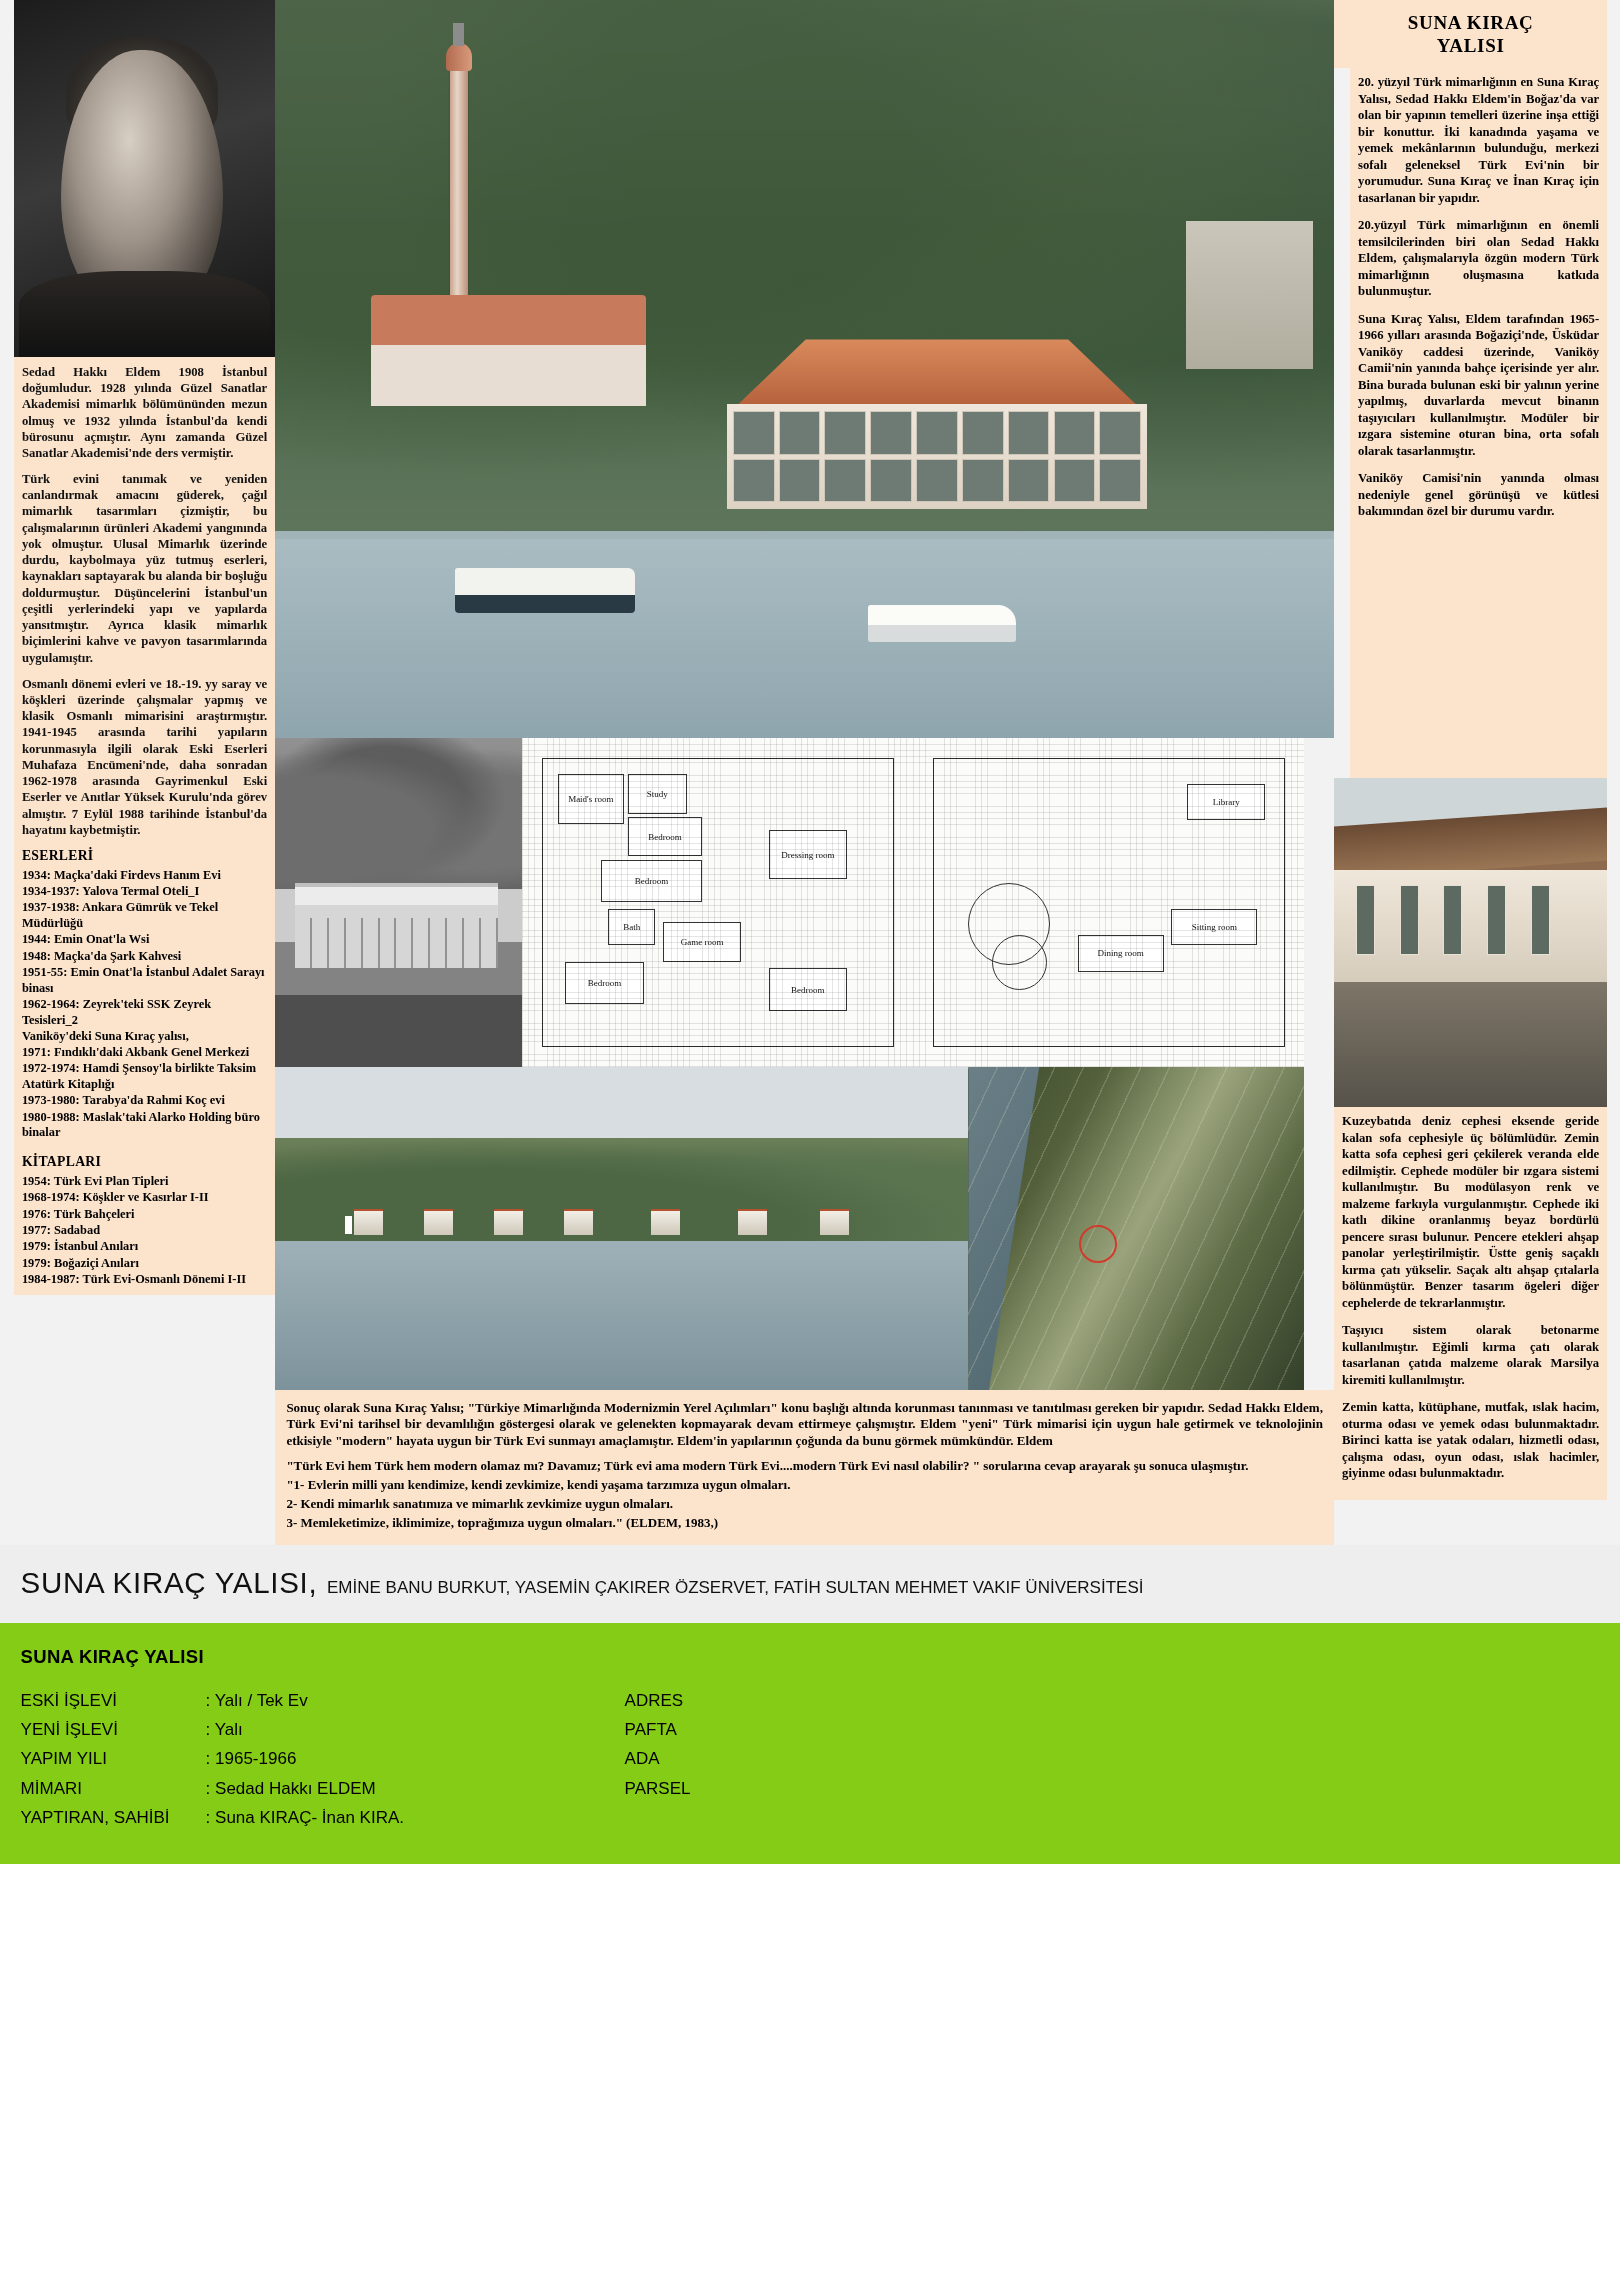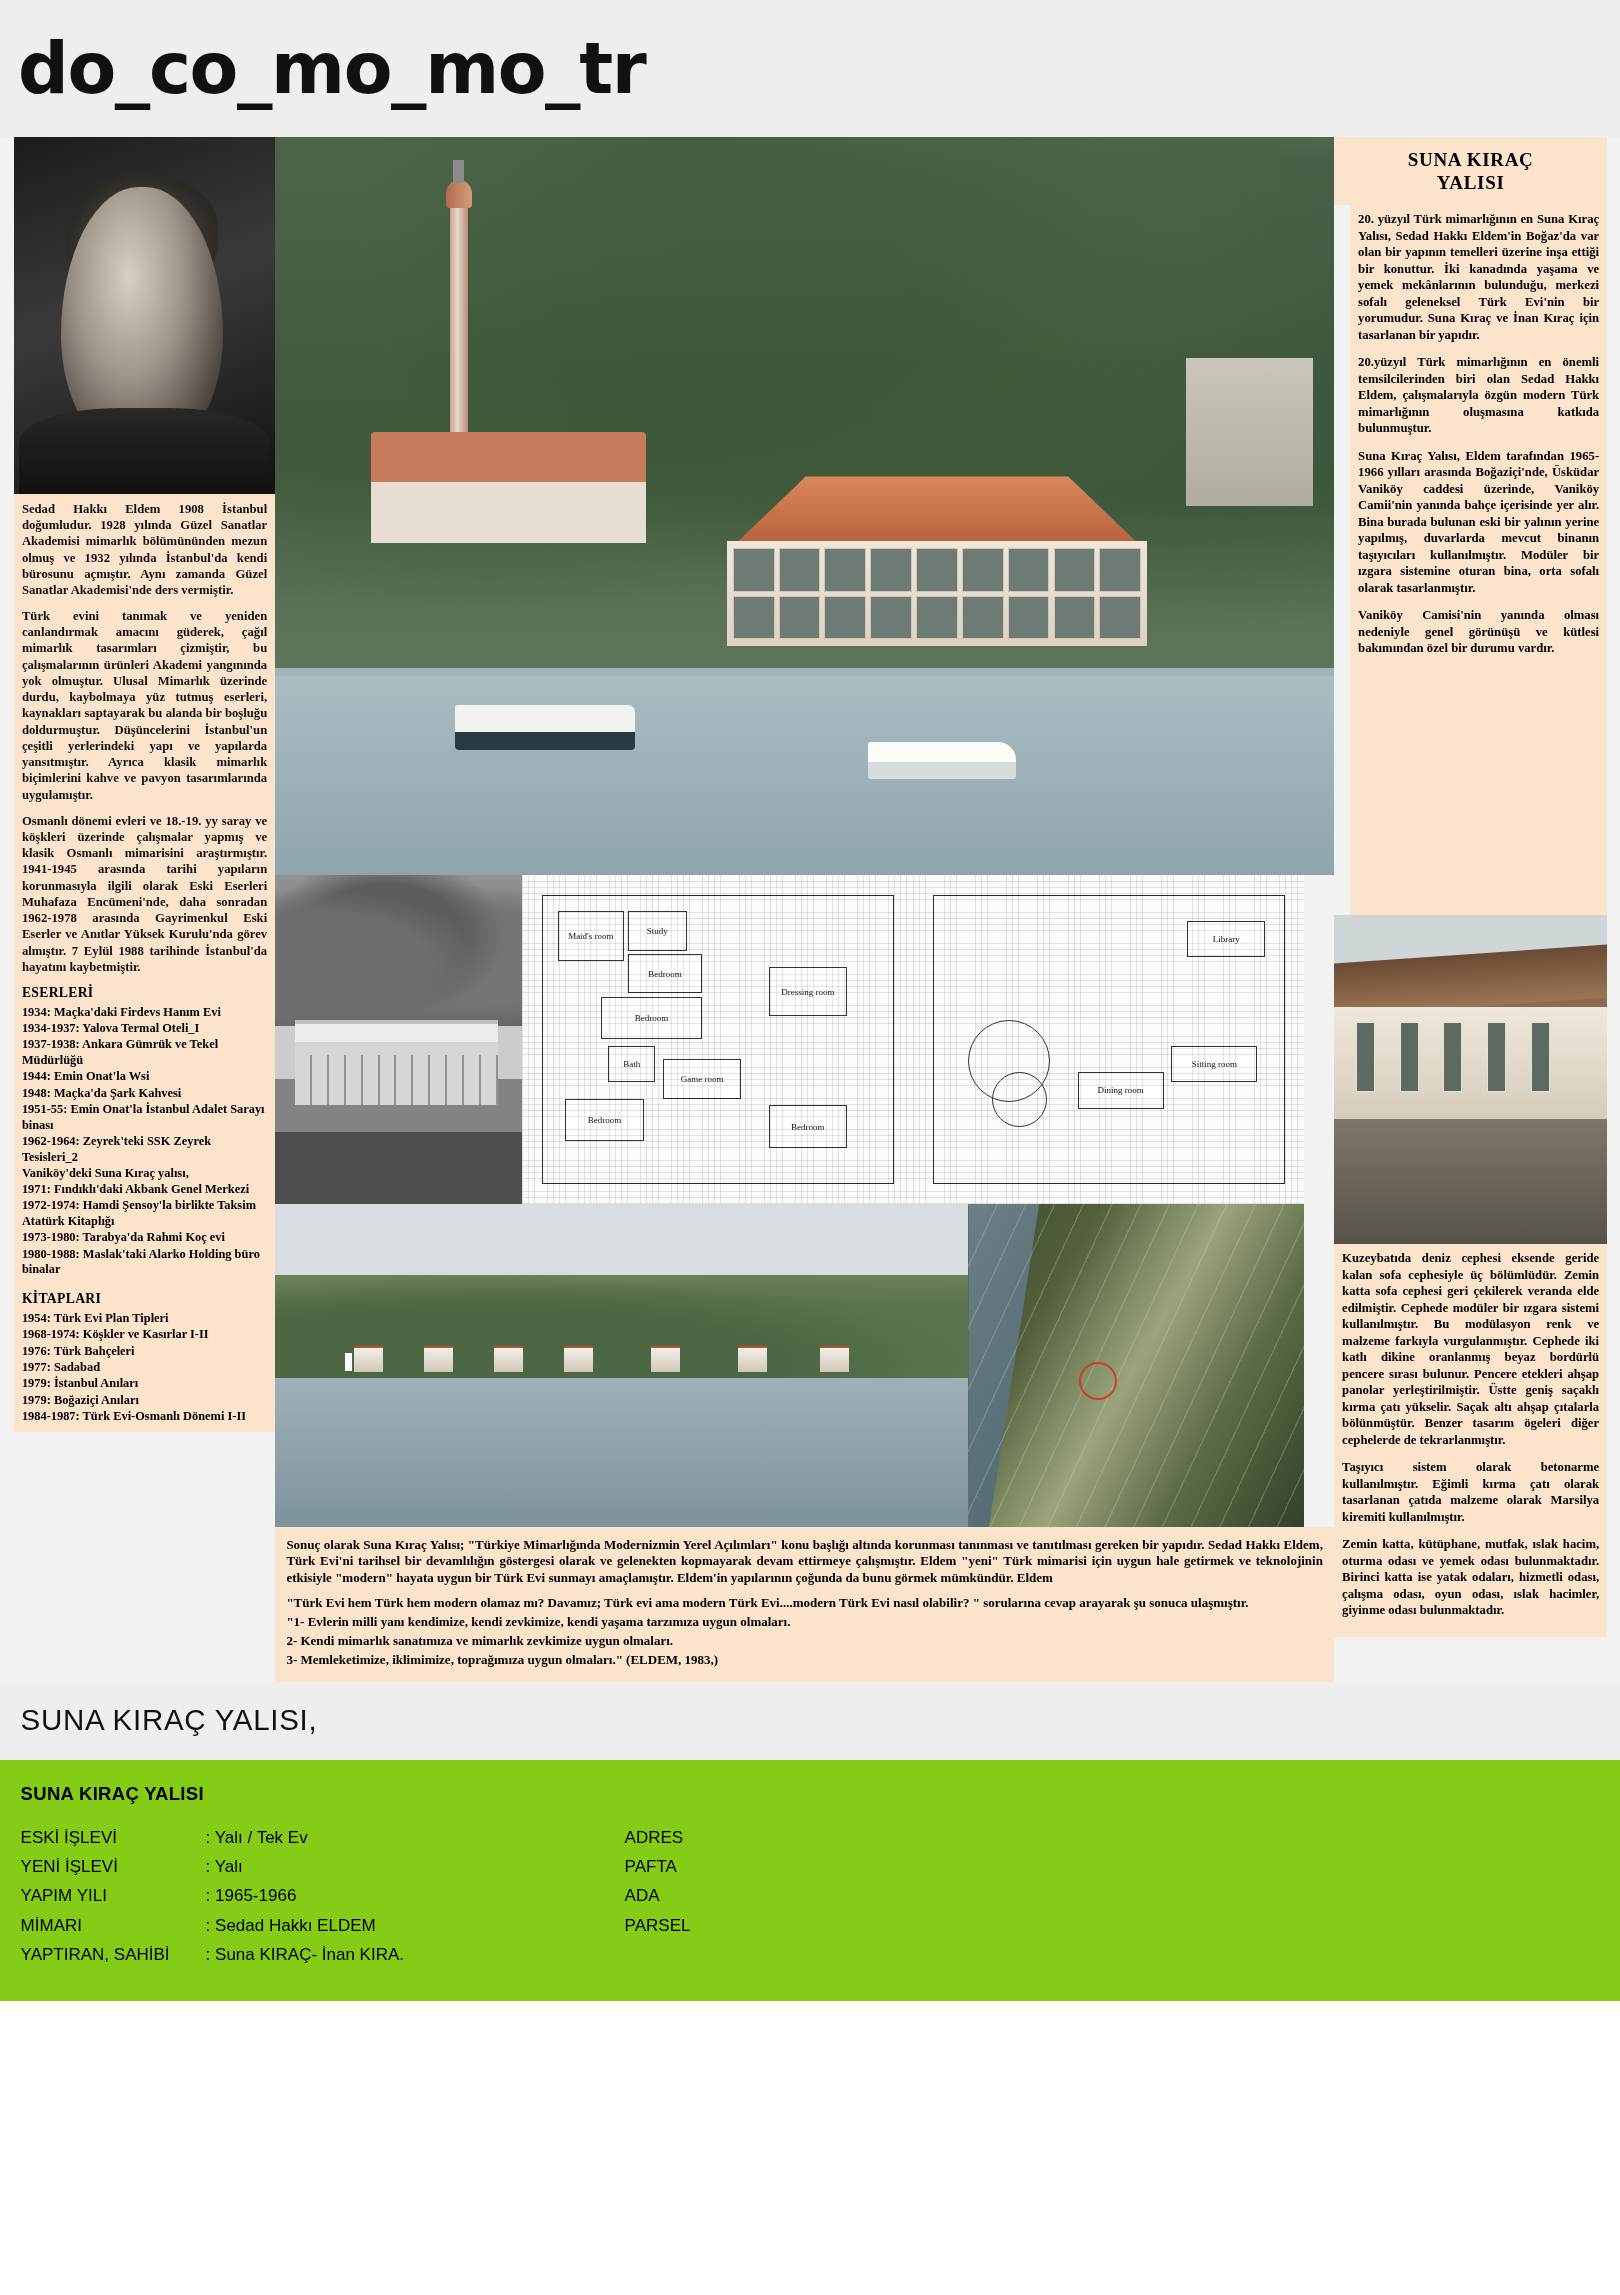--- a/index.html
+++ b/index.html
@@ -369,23 +369,20 @@
   .info-vals { flex:1; }
   .info-row { font-size:17px; line-height:1.72; white-space:nowrap; }
   .gap14 { height:9.6px; }
   .row { display:flex; }
 </style>
 </head>
 <body>
 
 <div class="poster">
 
-  <div class="header">
-    <div class="logo">do_co_mo_mo_tr</div>
-  </div>
 
   <div class="board">
 
     <div class="col-left">
       <div class="portrait">
         <div class="hair"></div>
         <div class="face"></div>
         <div class="shoulder"></div>
       </div>
       <div class="panel peach">
@@ -581,20 +578,21 @@
           <p>Kuzeybatıda deniz cephesi eksende geride kalan sofa cephesiyle üç bölümlüdür. Zemin katta sofa cephesi geri çekilerek veranda elde edilmiştir. Cephede modüler bir ızgara sistemi kullanılmıştır. Bu modülasyon renk ve malzeme farkıyla vurgulanmıştır. Cephede iki katlı dikine oranlanmış beyaz bordürlü pencere sırası bulunur. Pencere etekleri ahşap panolar yerleştirilmiştir. Üstte geniş saçaklı kırma çatı yükselir. Saçak altı ahşap çıtalarla bölünmüştür. Benzer tasarım ögeleri diğer cephelerde de tekrarlanmıştır.</p>
           <p>Taşıyıcı sistem olarak betonarme kullanılmıştır. Eğimli kırma çatı olarak tasarlanan çatıda malzeme olarak Marsilya kiremiti kullanılmıştır.</p>
           <p>Zemin katta, kütüphane, mutfak, ıslak hacim, oturma odası ve yemek odası bulunmaktadır. Birinci katta ise yatak odaları, hizmetli odası, çalışma odası, oyun odası, ıslak hacimler, giyinme odası bulunmaktadır.</p>
         </div>
       </div>
     </div>
   </div>
 
   <div class="credits">
     <div class="big">SUNA  KIRAÇ YALISI,</div>
+    <div class="small">EMİNE BANU  BURKUT, YASEMİN ÇAKIRER ÖZSERVET, FATİH SULTAN MEHMET VAKIF ÜNİVERSİTESİ</div>
   </div>
 
   <div class="infoblock">
     <h3>SUNA KIRAÇ YALISI</h3>
     <div class="info-cols">
       <div class="info-col first">
         <div class="info-keys">
           <div class="info-row">ESKİ İŞLEVİ</div>
           <div class="info-row">YENİ İŞLEVİ</div>
           <div class="info-row">YAPIM YILI</div>

